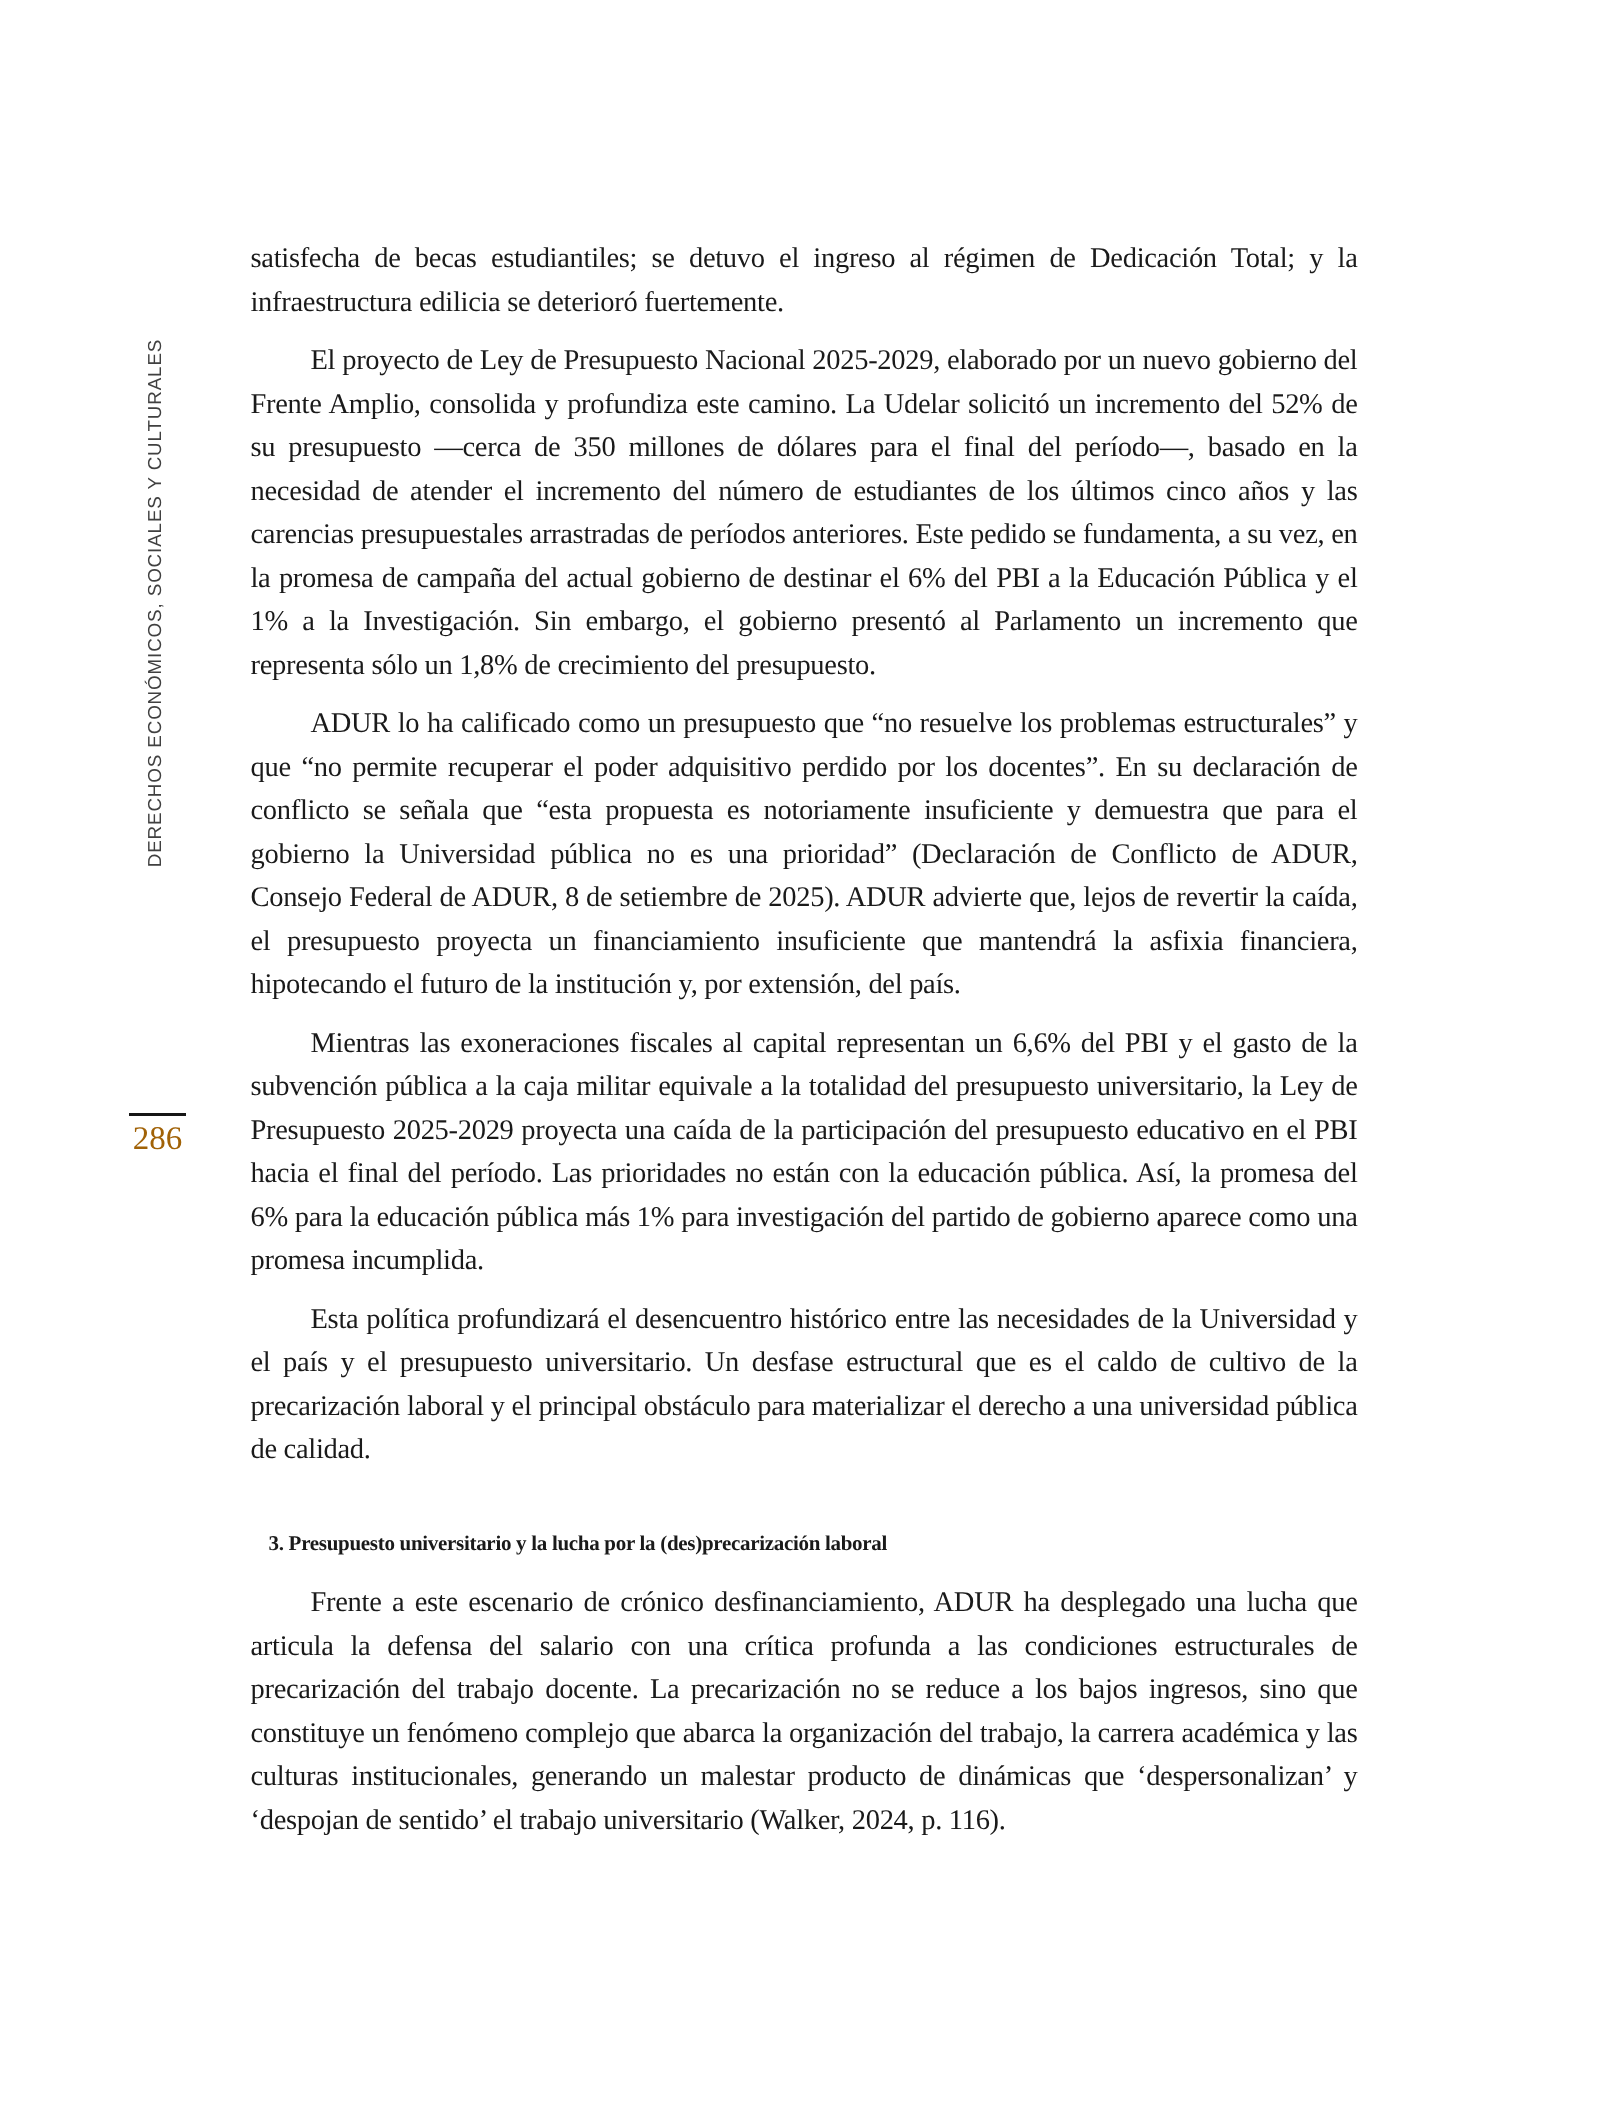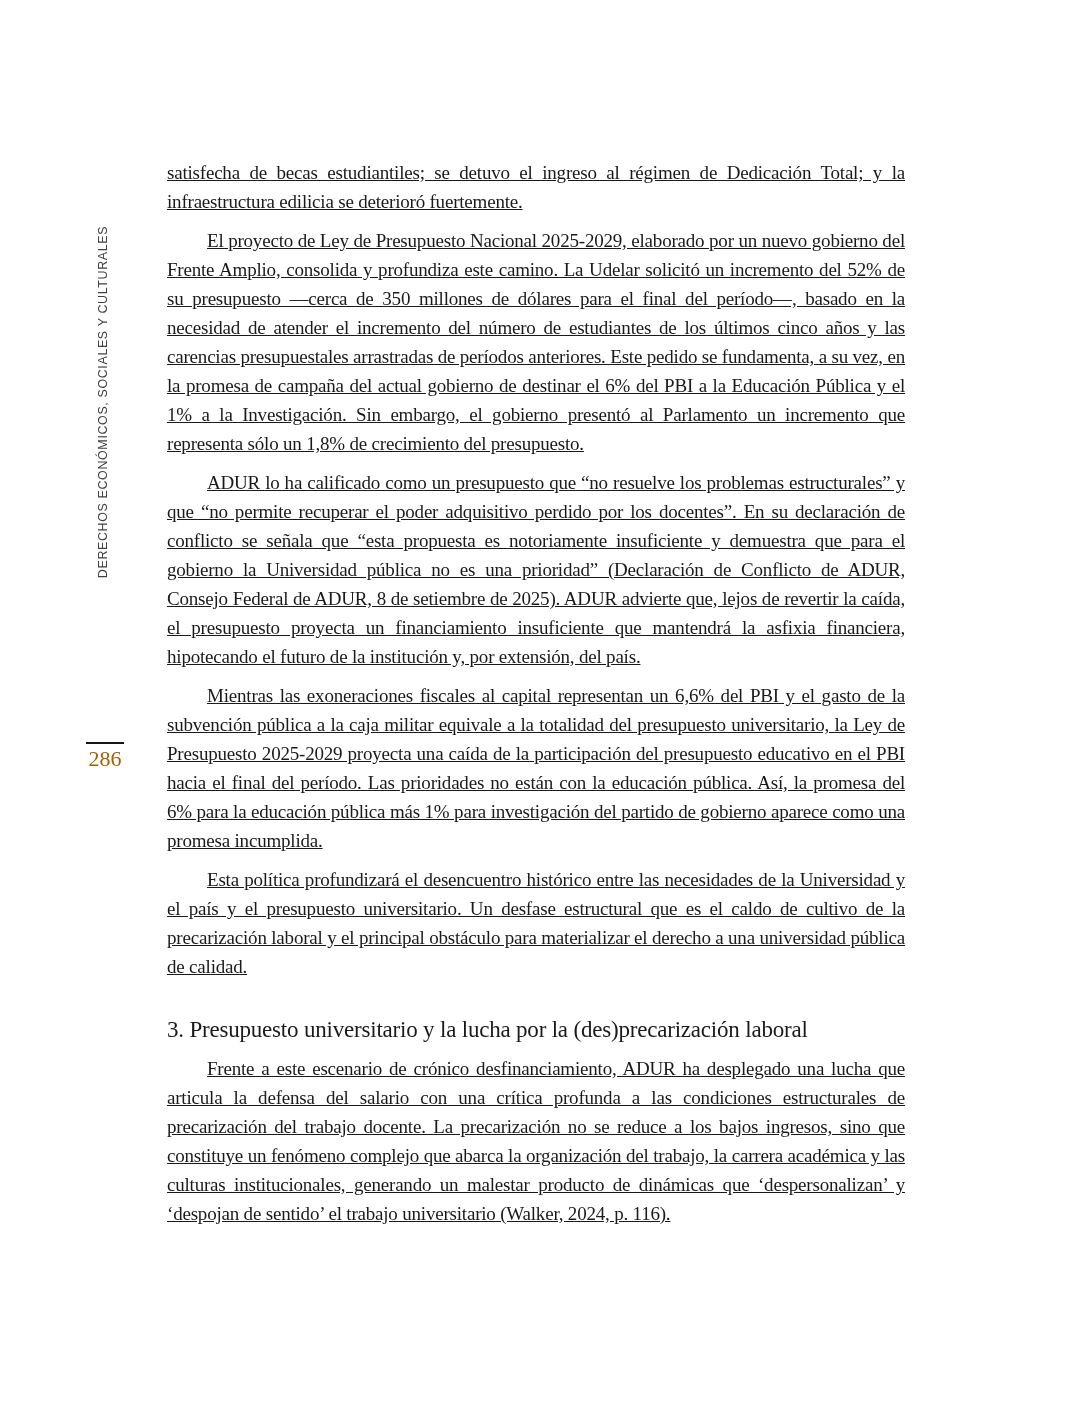--- a/index.html
+++ b/index.html
@@ -57,30 +57,29 @@
     width: 738px;
     text-align: justify;
     font-size: 19px;
     line-height: 29px;
     letter-spacing: -0.2px;
   }
   .text-column p {
     margin: 0 0 10px 0;
     text-indent: 40px;
     hyphens: auto;
-    text-decoration: underline;
   }
   .text-column p.no-indent {
     text-indent: 0;
   }
   .section-heading {
-    margin: 34px 0 10px 0;
-    font-size: 23px;
+    margin: 34px 0 10px 12px;
+    font-size: 14px;
     line-height: 29px;
-    font-weight: normal;
+    font-weight: bold;
     text-align: left;
     text-indent: 0;
   }
 </style>
 </head>
 <body>
 
 <div class="page">
 
   <div class="sidebar-vertical">DERECHOS ECONÓMICOS, SOCIALES Y CULTURALES</div>

